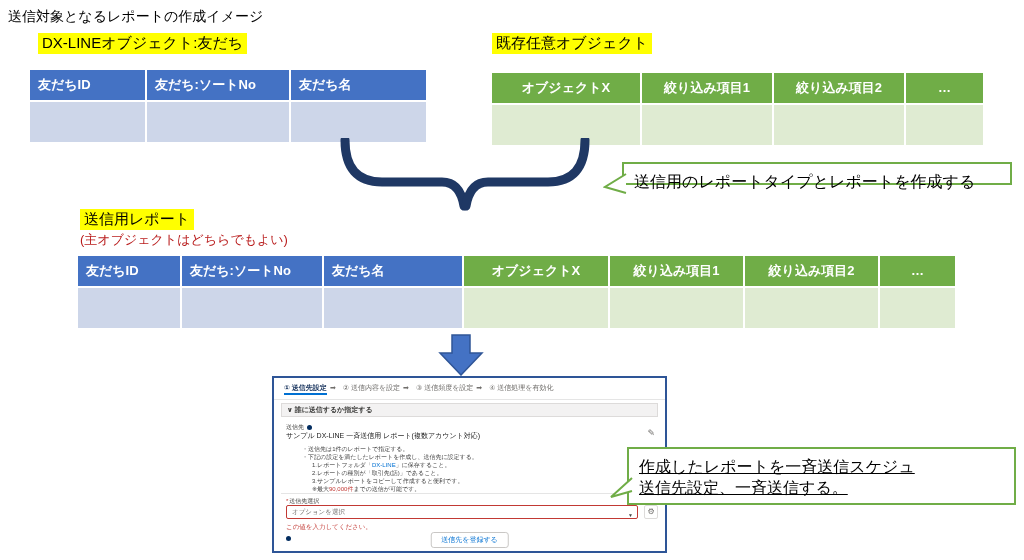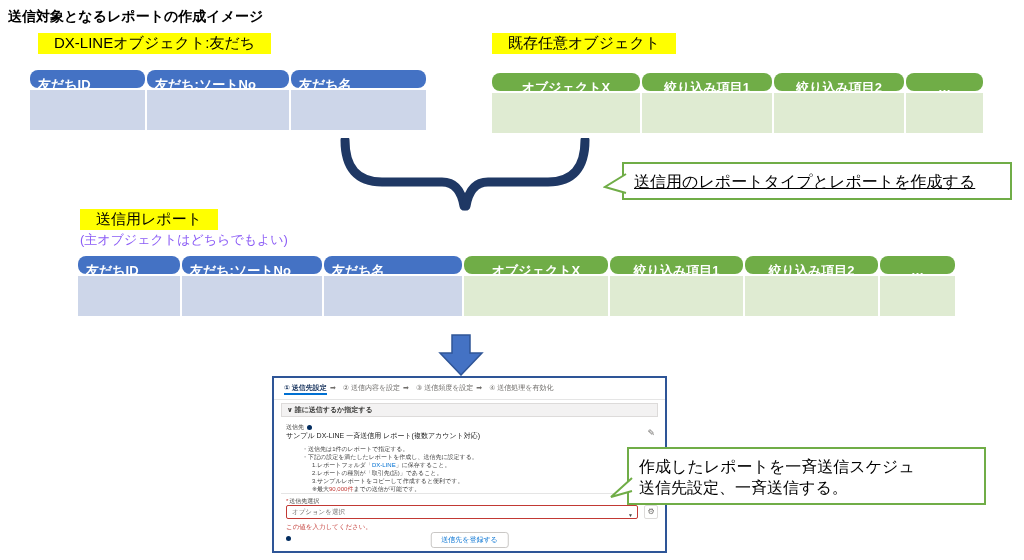--- a/index.html
+++ b/index.html
@@ -2,28 +2,28 @@
 <html><head>
 <meta charset="utf-8">
 <style>
   html,body { margin:0; padding:0; }
   body {
     width:1024px; height:560px; position:relative; background:#ffffff;
     font-family:"Liberation Sans","DejaVu Sans",sans-serif; overflow:hidden;
   }
   .abs { position:absolute; }
 
-  .doc-title { position:absolute; left:8px; top:8px; font-size:14px; font-weight:bold; color:#000; }
+  .doc-title { position:absolute; left:8px; top:8px; font-size:14px; font-weight:normal; color:#000; }
 
-  .hl { position:absolute; background:#FFFF00; padding:1px 16px; font-size:15px; color:#000; white-space:nowrap; }
-  .red-note { position:absolute; color:#8b5cf6; font-size:13px; white-space:nowrap; }
+  .hl { position:absolute; background:#FFFF00; padding:1px 4px; font-size:15px; color:#000; white-space:nowrap; }
+  .red-note { position:absolute; color:#b91c1c; font-size:13px; white-space:nowrap; }
 
   .tbl { position:absolute; display:grid; grid-gap:2px; }
-  .th { height:18px; line-height:30px; padding:0 8px 0 8px; box-sizing:border-box;
-        color:#fff; font-weight:bold; font-size:13px; white-space:nowrap; overflow:hidden;border-radius:8px; }
+  .th { height:30px; line-height:30px; padding:0 8px 0 8px; box-sizing:border-box;
+        color:#fff; font-weight:bold; font-size:13px; white-space:nowrap; overflow:hidden; }
   .th.blue  { background:#4472C4; }
   .th.green { background:#70AD47;text-align:center; }
   .td { height:40px; }
   .td.bluerow  { background:#CDD6E9; }
   .td.greenrow { background:#DFEBD2; }
 
   .callout { position:absolute; background:#fff; border:2px solid #70AD47; box-sizing:border-box; z-index:6; }
   .callout .txt { font-size:16px; color:#000; padding:7px 10px; line-height:21px; white-space:nowrap; }
   .tail { position:absolute; }
 
@@ -90,21 +90,21 @@
     <div class="td greenrow"></div>
     <div class="td greenrow"></div>
     <div class="td greenrow"></div>
   </div>
 
   <svg class="abs" style="left:330px; top:138px;" width="270" height="78" viewBox="0 0 270 78">
     <path d="M15,2 Q15,44 52,44 L112,44 Q130,44 134,68" fill="none" stroke="#1F3864" stroke-width="9" stroke-linecap="round" stroke-linejoin="round"></path>
     <path d="M255,2 Q255,44 218,44 L158,44 Q140,44 136,68" fill="none" stroke="#1F3864" stroke-width="9" stroke-linecap="round" stroke-linejoin="round"></path>
   </svg>
 
-  <div class="callout" style="left:622px; top:162px; width:390px; height:38px;text-decoration:underline;">
+  <div class="callout" style="left:622px; top:162px; width:390px; height:23px;">
     <svg class="tail" style="left:-21px; top:8px;" width="24" height="24" viewBox="0 0 24 24">
       <path d="M23,2 L2,15 L23,21" fill="#ffffff" stroke="#70AD47" stroke-width="2"></path>
     </svg>
     <div class="txt">送信用のレポートタイプとレポートを作成する</div>
   </div>
 
   <div class="hl" style="left:80px; top:209px;">送信用レポート</div>
   <div class="red-note" style="left:80px; top:231px;">(主オブジェクトはどちらでもよい)</div>
 
   <div class="tbl" style="left:78px; top:256px; grid-template-columns:102px 140px 138px 144px 133px 133px 75px;">
@@ -170,21 +170,21 @@
       <span class="caret">▼</span>
     </div>
     <div class="gear-btn">
       <span>⚙</span>
     </div>
     <div class="err">この値を入力してください。</div>
     <div class="info-dot2"></div>
     <button class="submit">送信先を登録する</button>
   </div>
 
-  <div class="callout" style="left:627px; top:447px; width:359px; height:58px;">
+  <div class="callout" style="left:627px; top:447px; width:389px; height:58px;text-decoration:underline;">
     <svg class="tail" style="left:-20px; top:26px;" width="24" height="26" viewBox="0 0 24 26">
       <path d="M23,3 L2,22 L23,16" fill="#ffffff" stroke="#70AD47" stroke-width="2"></path>
     </svg>
     <div class="txt" style="white-space:normal; padding:7px 10px 0 10px;">
       <div>作成したレポートを一斉送信スケジュ</div>
       <div>送信先設定、一斉送信する。</div>
     </div>
   </div>
 
 </div>

